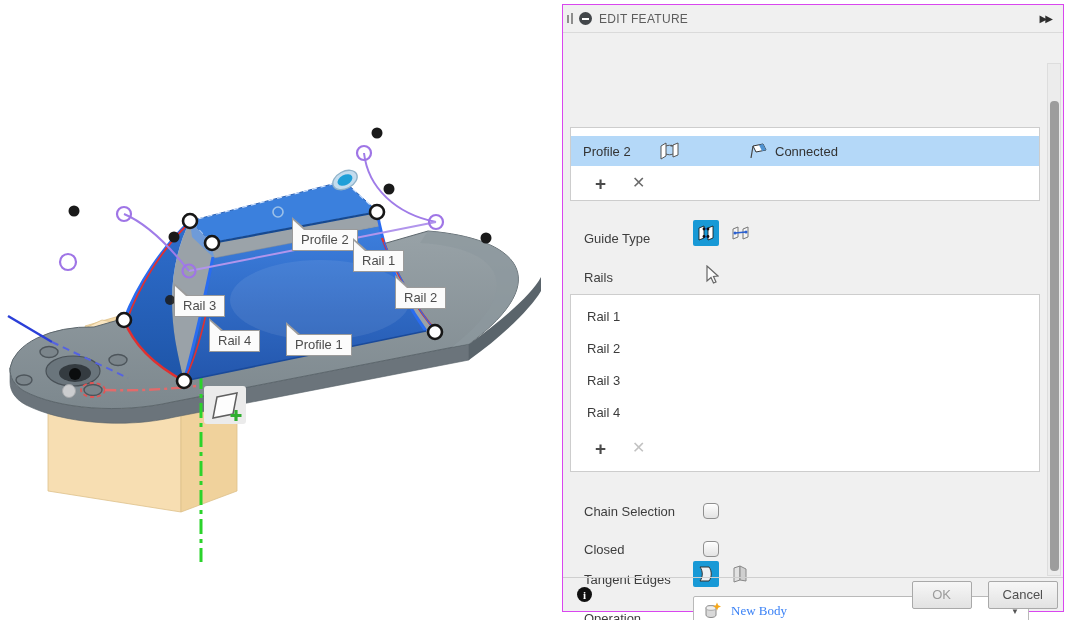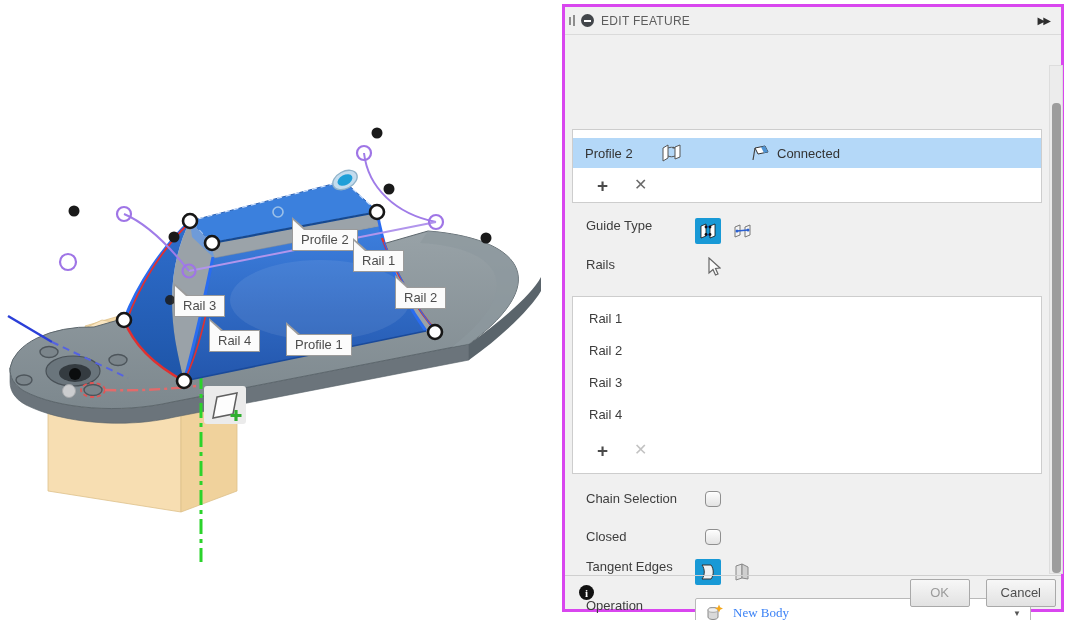--- a/index.html
+++ b/index.html
@@ -6,21 +6,21 @@
   body{width:1068px;height:620px;background:#ffffff;font-family:"Liberation Sans",sans-serif;position:relative;overflow:hidden;}
   .stage{position:absolute;inset:0;}
 
   
   .viewport{position:absolute;left:0;top:0;width:562px;height:620px;background:#ffffff;}
   .callout{position:absolute;background:#fbfbfb;border:1px solid #9b9b9b;padding:1px 8px 2px;font-size:13px;color:#4c4c4c;line-height:17px;white-space:nowrap;}
   .callout::before{content:"";position:absolute;left:-1px;top:-13px;width:0;height:0;border-bottom:13px solid #9b9b9b;border-right:15px solid transparent;}
   .callout::after{content:"";position:absolute;left:0;top:-10px;width:0;height:0;border-bottom:11px solid #fbfbfb;border-right:12px solid transparent;}
 
   
-  .panel{position:absolute;left:562px;top:4px;width:502px;height:608px;background:#f0f0f0;border:3px solid #d946ef;box-sizing:border-box;}
+  .panel{position:absolute;left:562px;top:4px;width:502px;height:608px;background:#f0f0f0;border:1px solid #d946ef;box-sizing:border-box;}
   .p-header{position:absolute;top:0;left:0;right:0;height:28px;display:flex;align-items:center;padding:0 8px 0 4px;border-bottom:1px solid #dadada;box-sizing:border-box;}
   .grip{display:flex;gap:2px;align-items:center;height:12px;cursor:grab;}
   .grip i{display:block;width:2px;height:11px;background:#8d8d8d;}
   .grip i:first-child{height:8px;}
   .collapse-circle{width:13px;height:13px;border-radius:50%;background:#42464a;position:relative;margin-left:6px;flex-shrink:0;}
   .collapse-circle::after{content:"";position:absolute;left:3px;top:5.5px;width:7px;height:2px;background:#fff;}
   .p-title{margin-left:7px;font-size:12px;color:#5d5d5d;letter-spacing:.3px;}
   .expand{margin-left:auto;font-size:10px;color:#2e2e2e;letter-spacing:-2px;padding-right:4px;cursor:pointer;}
 
   .tabs{position:absolute;top:28px;left:0;right:0;height:30px;background:#f0f0f0;border-bottom:1px solid #c6c6c6;padding-left:3px;display:flex;align-items:flex-end;box-sizing:border-box;}
@@ -34,21 +34,21 @@
   .selrow{margin-top:8px;height:30px;background:#b4d8f8;display:flex;align-items:center;padding-left:12px;font-size:13px;color:#333;cursor:pointer;}
   .p-name{width:75px;}
   .flagwrap{margin-left:66px;display:flex;align-items:center;}
   .status-lbl{margin-left:7px;}
   .actrow{height:30px;display:flex;align-items:center;padding-left:24px;gap:26px;margin-top:2px;}
   .plus{font-size:19px;color:#4a4a4a;font-weight:bold;cursor:pointer;line-height:19px;}
   .cross{font-size:16px;color:#6a6a6a;cursor:pointer;line-height:16px;}
   .cross.dim{color:#c2c2c2;}
   .litem{height:32px;line-height:32px;padding-left:16px;font-size:13px;color:#3c3c3c;cursor:pointer;}
 
-  .frow{position:absolute;left:21px;right:30px;display:flex;align-items:flex-start;height:30px;}
+  .frow{position:absolute;left:21px;right:30px;display:flex;align-items:flex-end;height:30px;}
   .flabel{width:109px;font-size:13px;color:#3d3d3d;flex-shrink:0;}
   .ibtn{width:26px;height:26px;border-radius:2px;display:flex;align-items:center;justify-content:center;margin-right:8px;cursor:pointer;}
   .ibtn.sel{background:#1899d6;}
   .checkbox{width:14px;height:14px;border:1px solid #8f8f8f;border-radius:4px;background:linear-gradient(#fefefe,#e3e3e3);margin-left:10px;cursor:pointer;box-shadow:inset 0 1px 0 #fff;}
   .opselect{width:336px;height:30px;background:#fff;border:1px solid #b9b9b9;border-radius:2px;display:flex;align-items:center;padding:0 9px;box-sizing:border-box;cursor:pointer;}
   .opselect .val{margin-left:8px;font-size:13px;color:#3b82f6;font-family:Liberation Serif, serif;}
   .caret{margin-left:auto;font-size:8px;color:#555;}
 
   .scrolltrack{position:absolute;left:484px;width:14px;top:0;bottom:1px;background:#ececec;border:1px solid #ddd;box-sizing:border-box;}
   .scrollthumb{position:absolute;left:2px;width:9px;top:37px;height:470px;background:#9d9d9d;border-radius:4px;cursor:pointer;}

